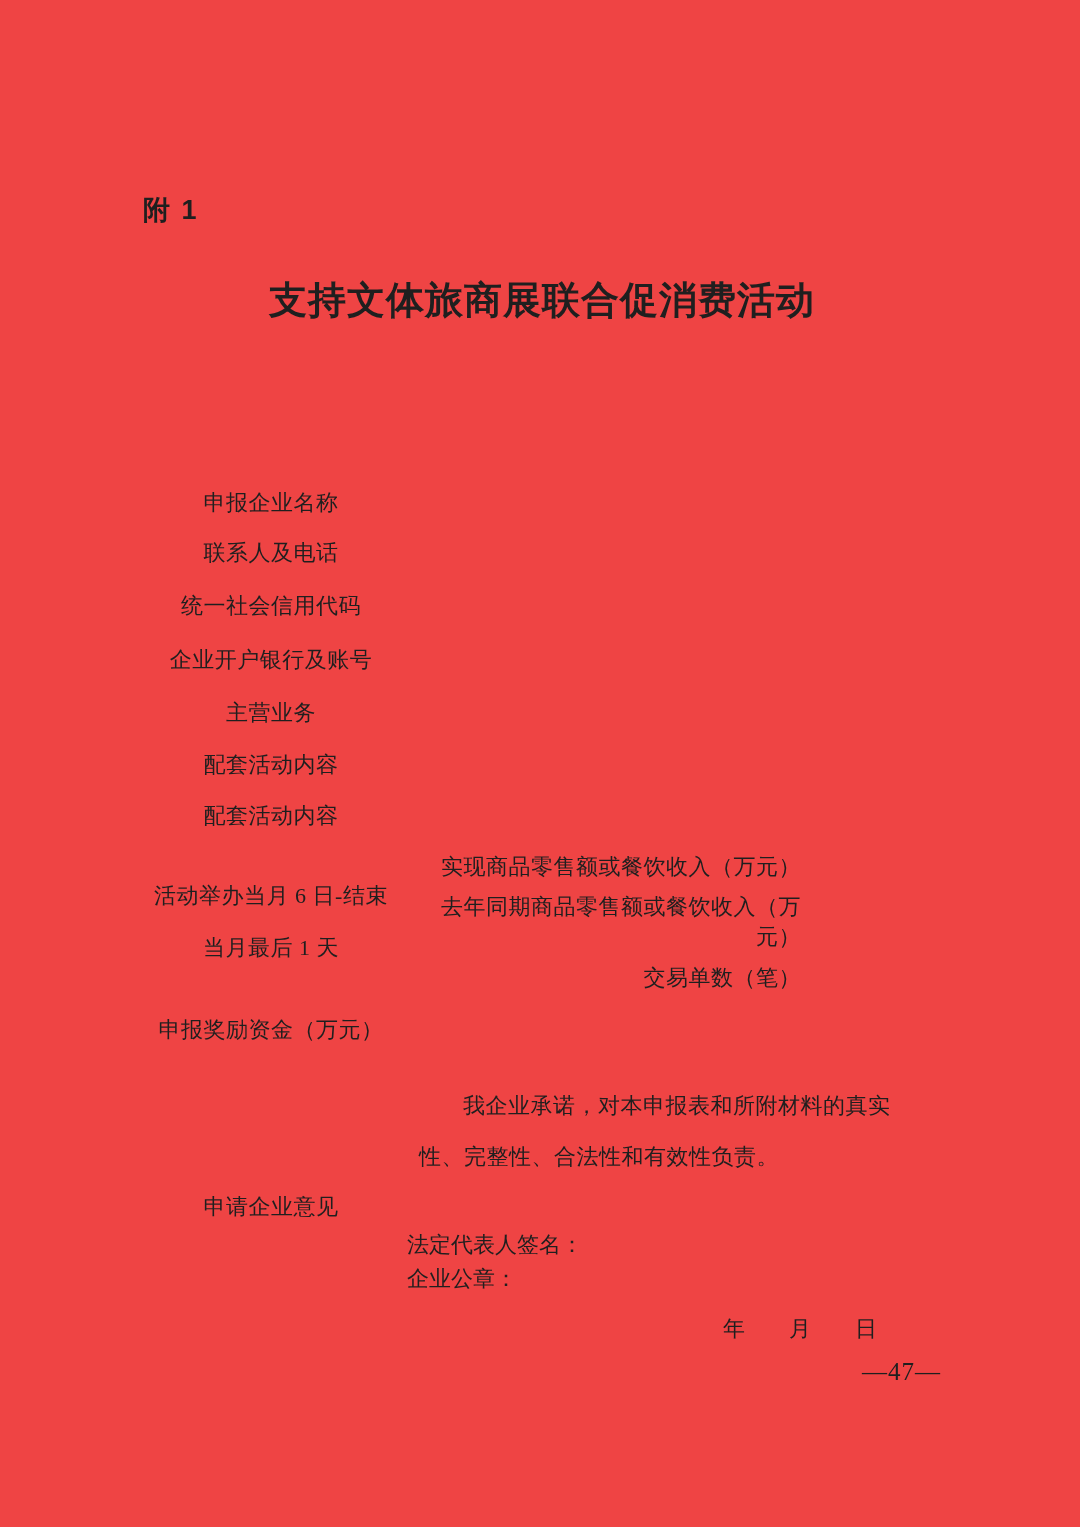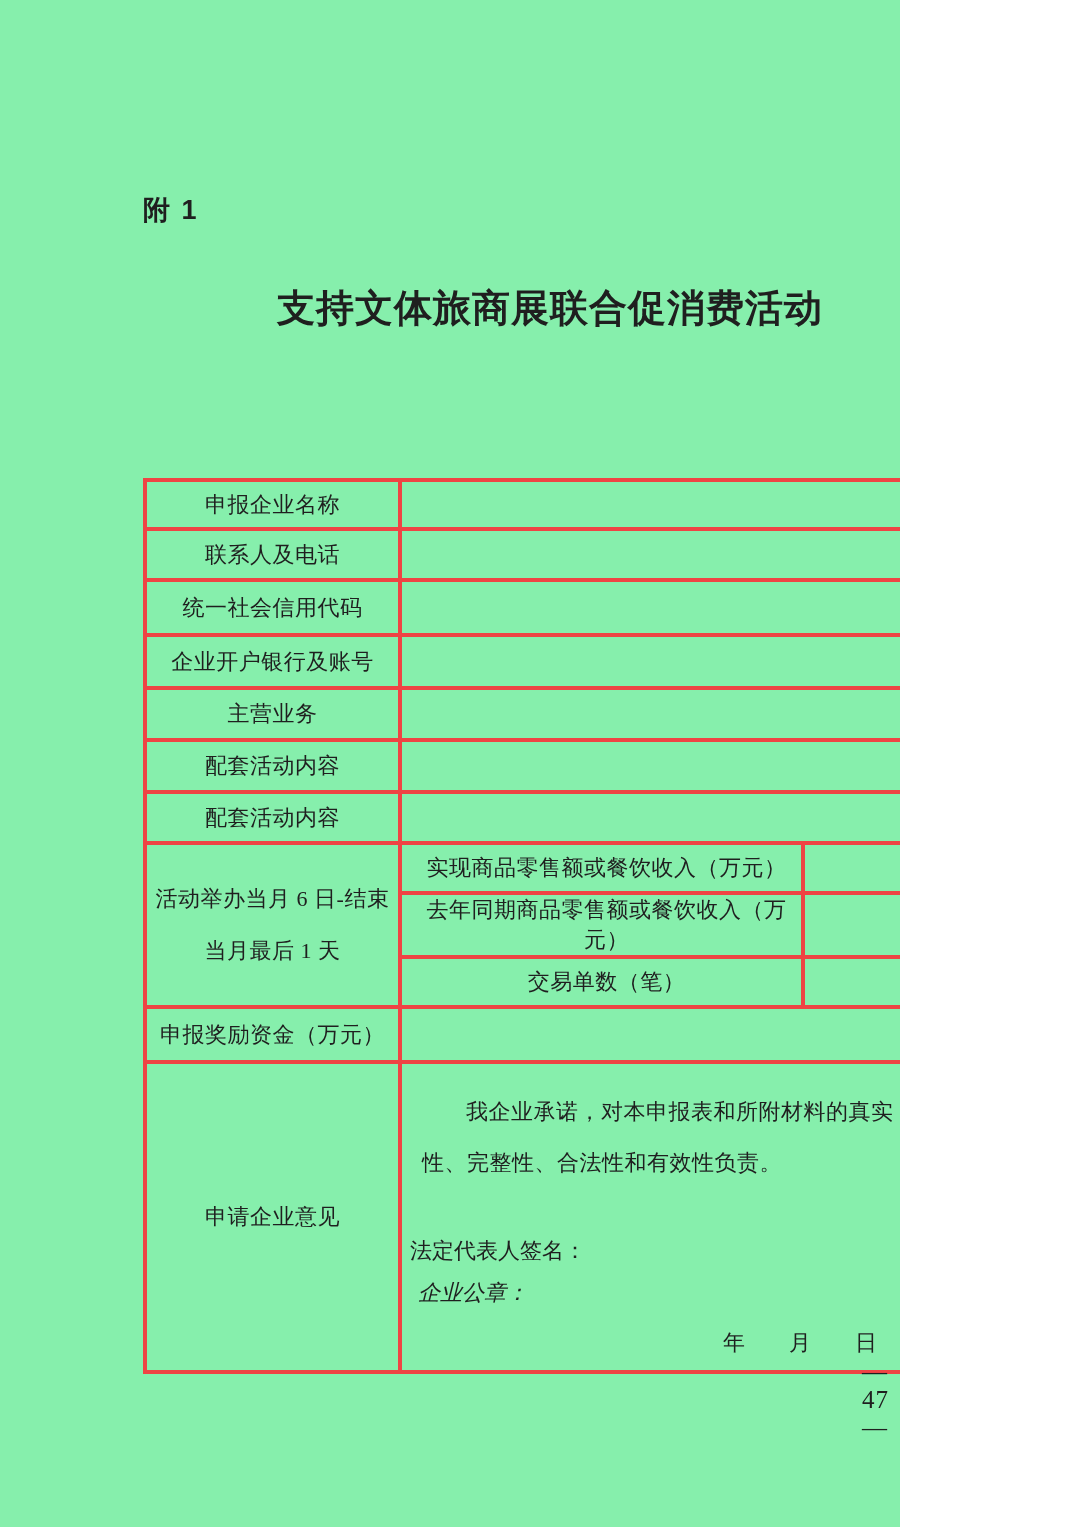--- a/index.html
+++ b/index.html
@@ -2,23 +2,23 @@
 <html><head>
 <meta charset="utf-8">
 <style>
   html, body {
     margin: 0;
     padding: 0;
     background: #ffffff;
   }
   .page {
     position: relative;
-    width: 900px;
+    width: 1080px;
     height: 1527px;
-    background: #86efac;
+    background: #ef4444;
     font-family: "Liberation Serif", serif;
     color: #1f1f1f;
     overflow: hidden;
   }
   .attachment {
     position: absolute;
     left: 143px;
     top: 192px;
     font-family: "Liberation Sans", sans-serif;
     font-weight: bold;
@@ -28,51 +28,51 @@
   .title {
     position: absolute;
     left: 143px;
     top: 272px;
     width: 798px;
     text-align: center;
     font-weight: bold;
     font-size: 38px;
     line-height: 57px;
     letter-spacing: 1px;
-    margin: 8px;
+    margin: 0;
   }
   .fill-time {
     position: absolute;
     left: 143px;
     top: 441px;
     width: 796px;
     text-align: right;
     font-size: 22px;
     white-space: pre;
   }
   table.form-table {
     position: absolute;
     left: 143px;
     top: 478px;
     width: 798px;
     border-collapse: collapse;
     table-layout: fixed;
     font-size: 22px;
   }
   table.form-table td {
-    border: 4px solid #ef4444;
+    border: 1px solid #ef4444;
     vertical-align: middle;
     padding: 0;
   }
   .label-cell {
     text-align: center;
     letter-spacing: 0.5px;
   }
   .metric-cell {
-    text-align: center;
+    text-align: right;
     padding-left: 10px !important;
     letter-spacing: 0.5px;
   }
   .period-label .pline {
     line-height: 52px;
   }
   .opinion-cell {
     vertical-align: top !important;
     padding: 10px 6px 10px 8px !important;
   }
@@ -80,23 +80,22 @@
     margin: 12px;
     text-indent: 2em;
     line-height: 51px;
     letter-spacing: 0.5px;
   }
   .sig-line {
     margin: 46px 0 0 0;
     line-height: 34px;
   }
   .seal-line {
-    margin: 8px;
+    margin: 0;
     line-height: 34px;
-    font-style: italic;
   }
   .date-line {
     margin: 16px 58px 0 0;
     text-align: right;
     line-height: 34px;
   }
   .page-number {
     position: absolute;
     left: 862px;
     top: 1358px;

